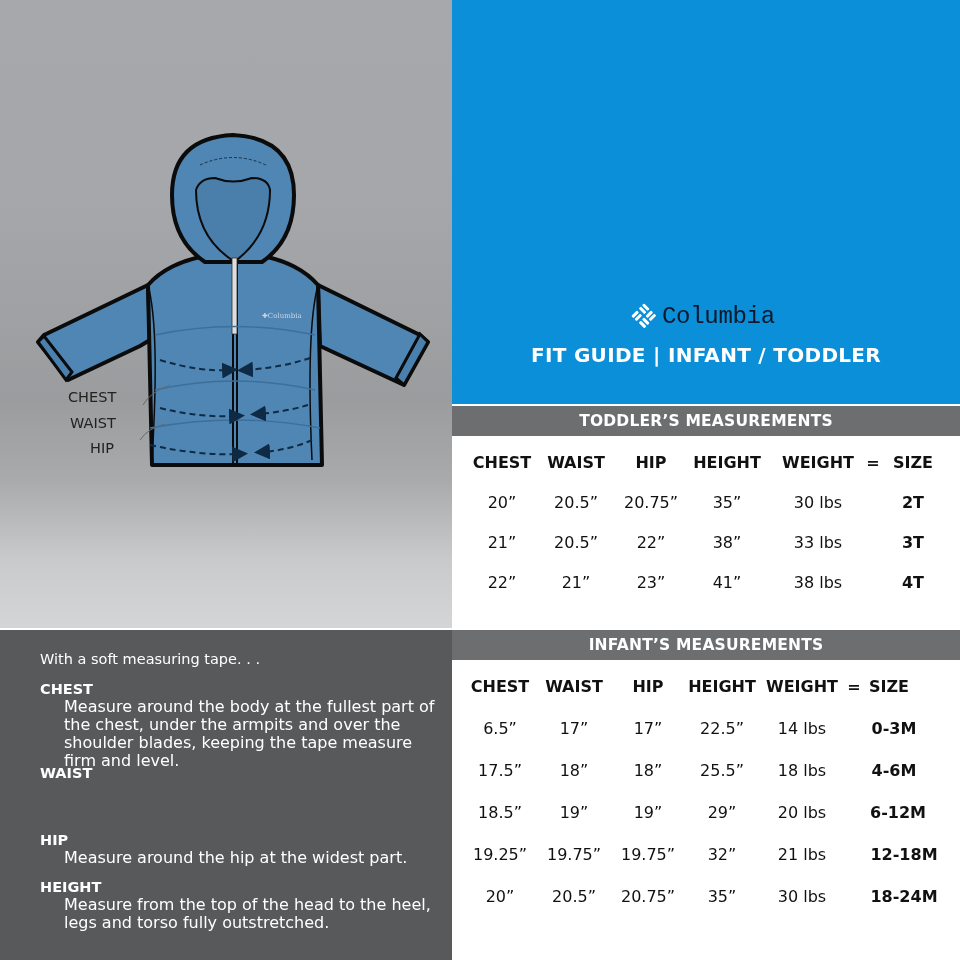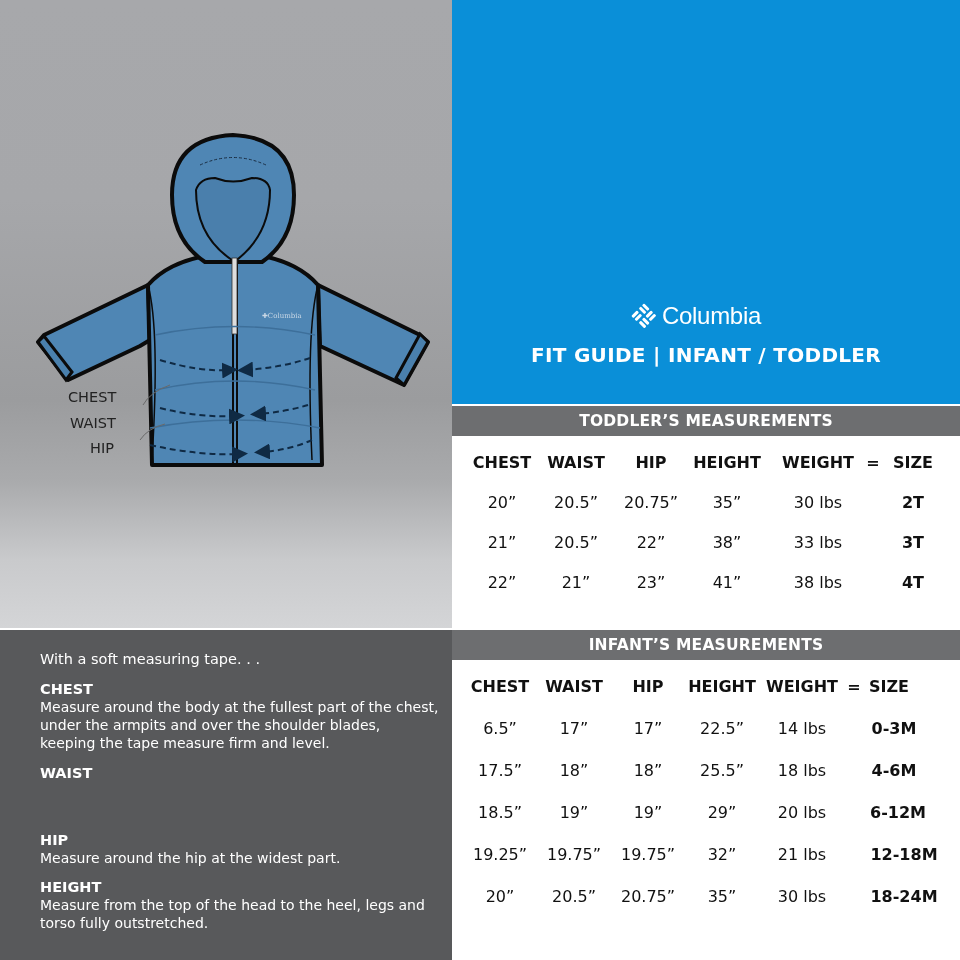--- a/index.html
+++ b/index.html
@@ -39,33 +39,33 @@
   .cell { position: absolute; top: 0; text-align: center; font-size: 16px; color: #111; white-space: nowrap; transform: translateX(-50%); }
   .hdr .cell { font-weight: bold; font-size: 16px; color: #111; }
   .cell.size { font-weight: bold; }
 
   
   #logo {
     position: absolute; left: 178px; top: 302px; display: flex; align-items: center;
   }
   #logo-mark { width: 28px; height: 28px; margin-right: 4px; }
   #logo-text {
-    font-family: Liberation Sans, sans-serif;
-    font-size: 24px; color: #ffffff; letter-spacing: -0.3px;
+    font-family: Liberation Mono, monospace;
+    font-size: 24px; color: #0f172a; letter-spacing: -0.3px;
   }
   #fit-title {
     position: absolute; left: 0; width: 508px; top: 343px;
     text-align: center; font-weight: bold; font-size: 20px; letter-spacing: 0.3px;
   }
 
   
   .guide-intro { position: absolute; left: 40px; top: 21px; font-size: 14.5px; }
   .guide-block { position: absolute; left: 40px; width: 400px; }
   .guide-term { font-weight: bold; font-size: 14.5px; line-height: 17px; }
-  .guide-desc { font-size: 14px; line-height: 18px; }
+  .guide-desc { font-size: 16px; line-height: 18px; margin-left: 24px; }
 
   .measure-label { position: absolute; font-size: 14.5px; color: #222; text-align: right; }
 </style>
 </head>
 <body>
 
 <div id="illus-panel" class="panel">
   <svg width="452" height="628" viewBox="0 0 452 628" style="position:absolute;left:0;top:0;">
     <defs>
       <marker id="arr" markerWidth="8" markerHeight="8" refX="4" refY="4" orient="auto">

